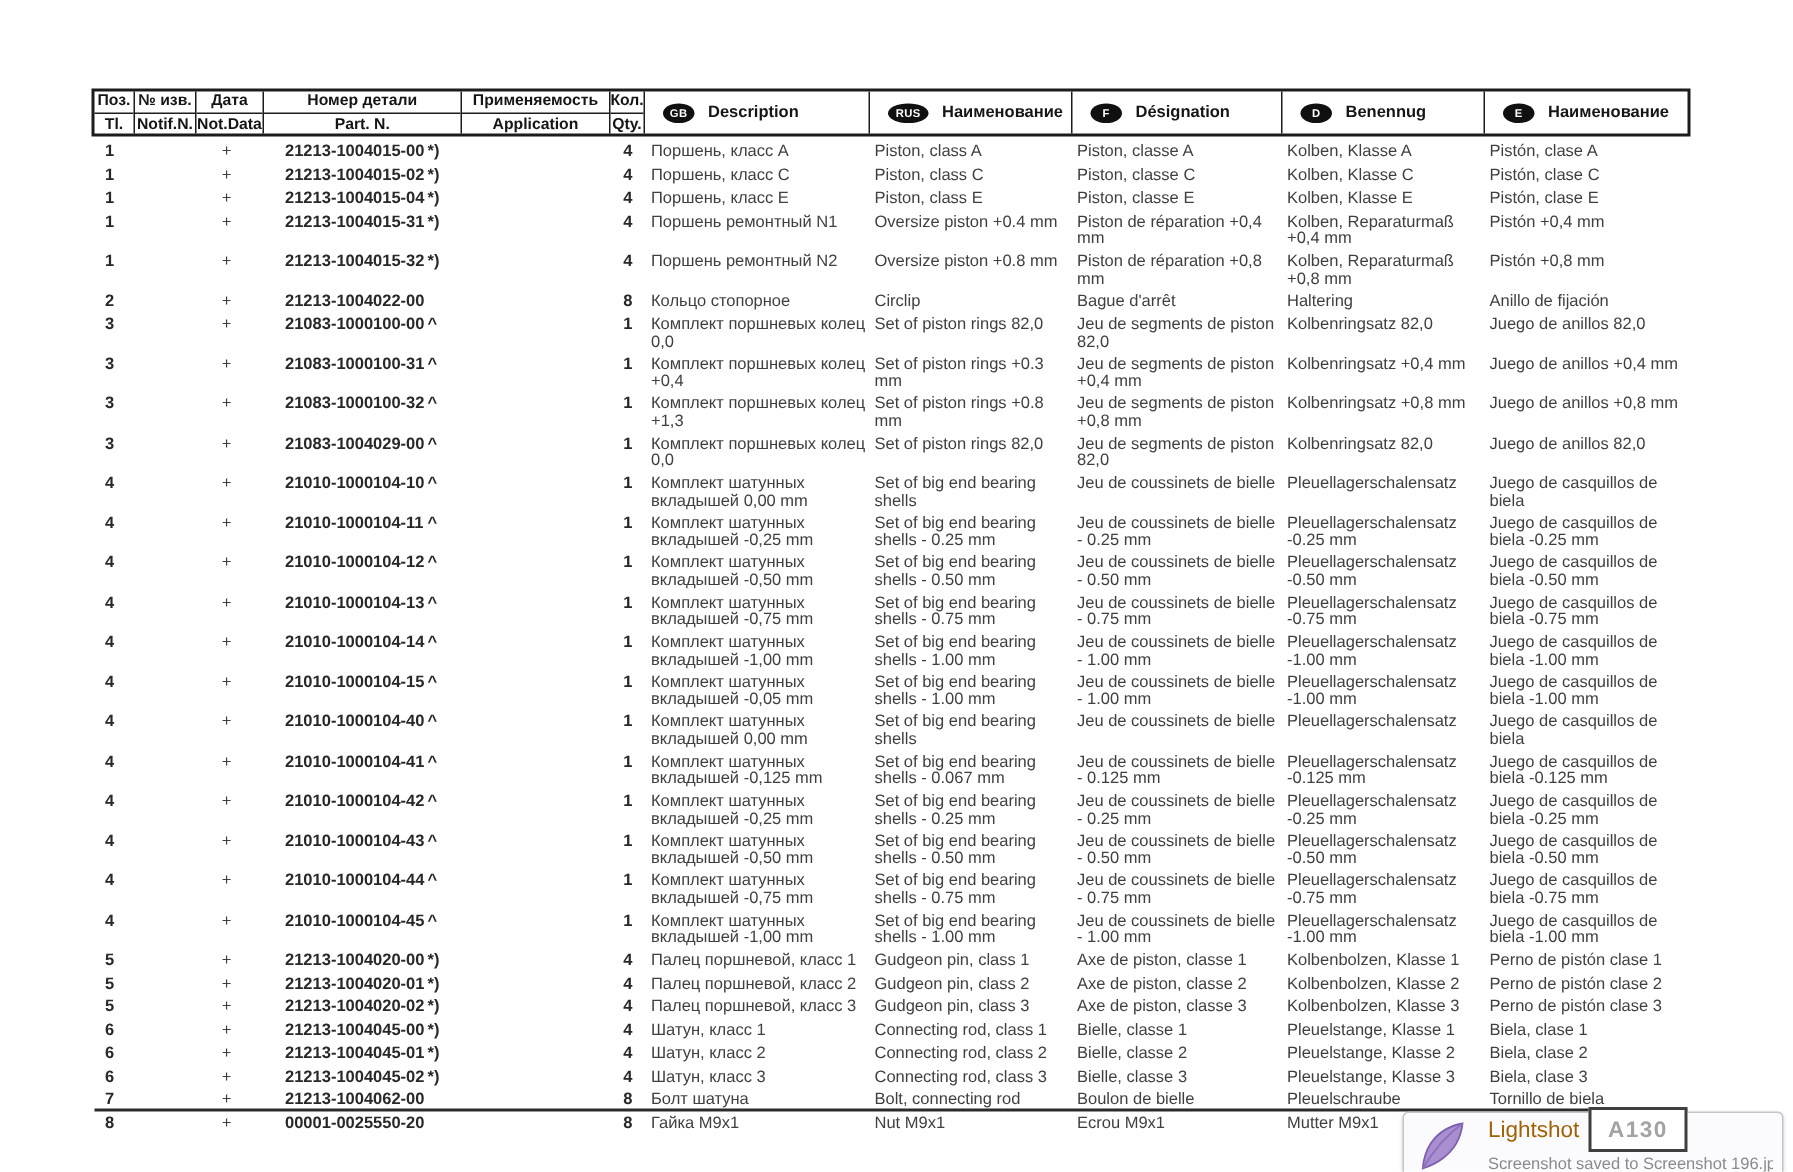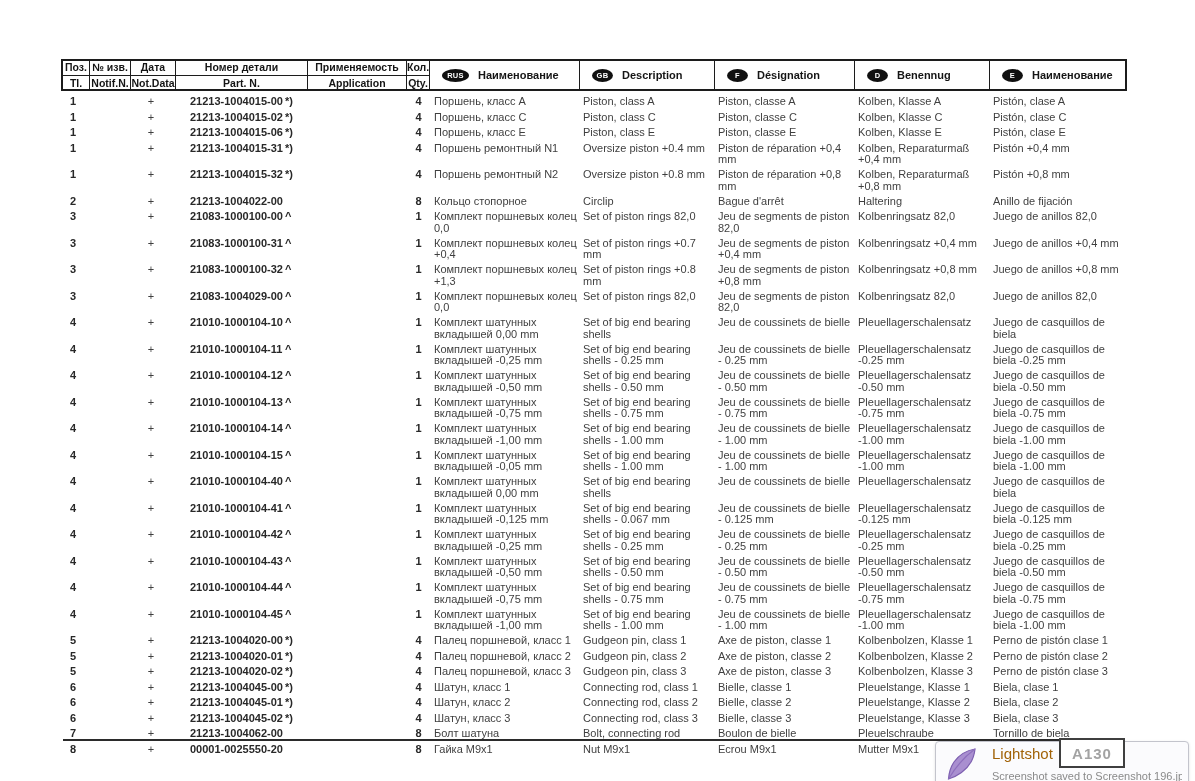--- a/index.html
+++ b/index.html
@@ -80,26 +80,26 @@
     </div>
     <div class="th two">
       <span class="t">Применяемость</span>
       <span class="b">Application</span>
     </div>
     <div class="th two">
       <span class="t">Кол.</span>
       <span class="b">Qty.</span>
     </div>
     <div class="th lang">
+      <span class="badge">GB</span>
+      <span class="lbl">Description</span>
+    </div>
+    <div class="th lang">
       <span class="badge wide">RUS</span>
       <span class="lbl">Наименование</span>
-    </div>
-    <div class="th lang">
-      <span class="badge">GB</span>
-      <span class="lbl">Description</span>
     </div>
     <div class="th lang">
       <span class="badge">F</span>
       <span class="lbl">Désignation</span>
     </div>
     <div class="th lang">
       <span class="badge">D</span>
       <span class="lbl">Benennug</span>
     </div>
     <div class="th lang">
@@ -131,21 +131,21 @@
         <div class="c c-ru">Поршень, класс C</div>
         <div class="c c-lang">Piston, class C</div>
         <div class="c c-lang">Piston, classe C</div>
         <div class="c c-lang">Kolben, Klasse C</div>
         <div class="c c-lang">Pistón, clase C</div>
       </div>
       <div class="trow grid-cols">
         <div class="c c-pos">1</div>
         <div class="c c-notif"></div>
         <div class="c c-date">+</div>
-        <div class="c c-part"><span>21213-1004015-06</span><span class="mk">*)</span></div>
+        <div class="c c-part"><span>21213-1004015-04</span><span class="mk">*)</span></div>
         <div class="c c-app"></div>
         <div class="c c-qty">4</div>
         <div class="c c-ru">Поршень, класс E</div>
         <div class="c c-lang">Piston, class E</div>
         <div class="c c-lang">Piston, classe E</div>
         <div class="c c-lang">Kolben, Klasse E</div>
         <div class="c c-lang">Pistón, clase E</div>
       </div>
       <div class="trow grid-cols">
         <div class="c c-pos">1</div>
@@ -200,21 +200,21 @@
         <div class="c c-lang">Juego de anillos 82,0</div>
       </div>
       <div class="trow grid-cols">
         <div class="c c-pos">3</div>
         <div class="c c-notif"></div>
         <div class="c c-date">+</div>
         <div class="c c-part"><span>21083-1000100-31</span><span class="mk">^</span></div>
         <div class="c c-app"></div>
         <div class="c c-qty">1</div>
         <div class="c c-ru">Комплект поршневых колец +0,4</div>
-        <div class="c c-lang">Set of piston rings +0.7 mm</div>
+        <div class="c c-lang">Set of piston rings +0.3 mm</div>
         <div class="c c-lang">Jeu de segments de piston +0,4 mm</div>
         <div class="c c-lang">Kolbenringsatz +0,4 mm</div>
         <div class="c c-lang">Juego de anillos +0,4 mm</div>
       </div>
       <div class="trow grid-cols">
         <div class="c c-pos">3</div>
         <div class="c c-notif"></div>
         <div class="c c-date">+</div>
         <div class="c c-part"><span>21083-1000100-32</span><span class="mk">^</span></div>
         <div class="c c-app"></div>

